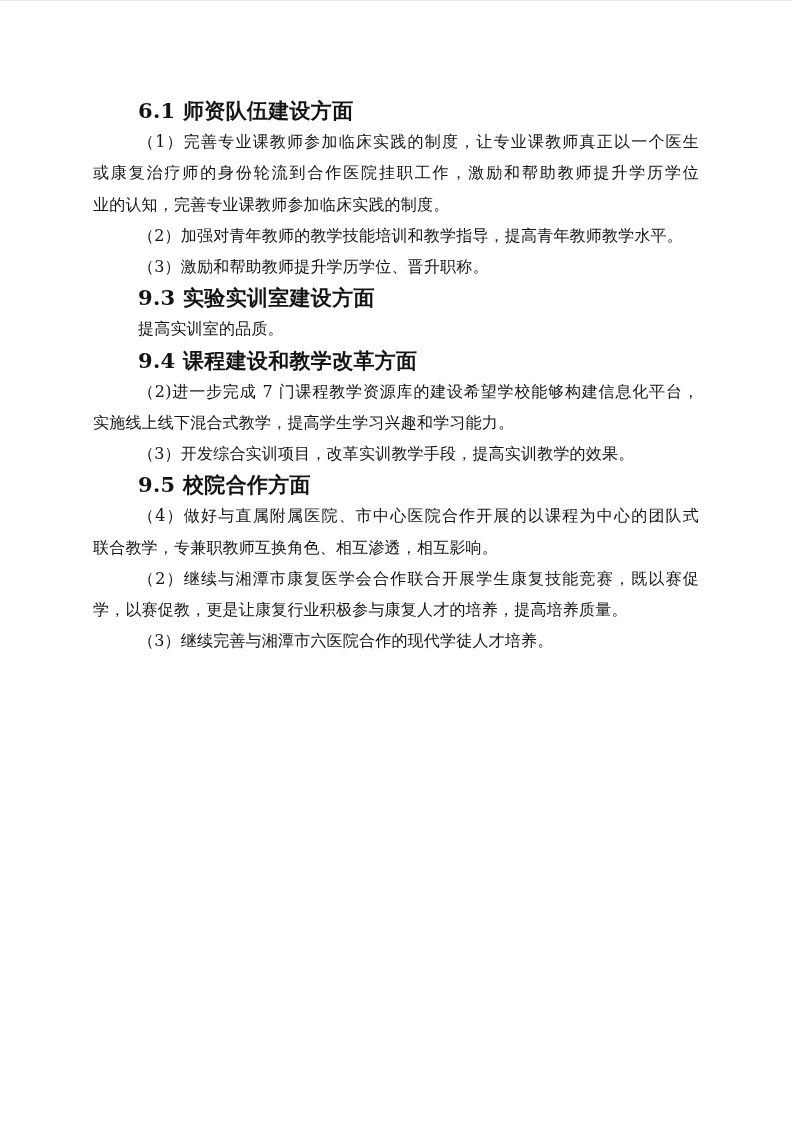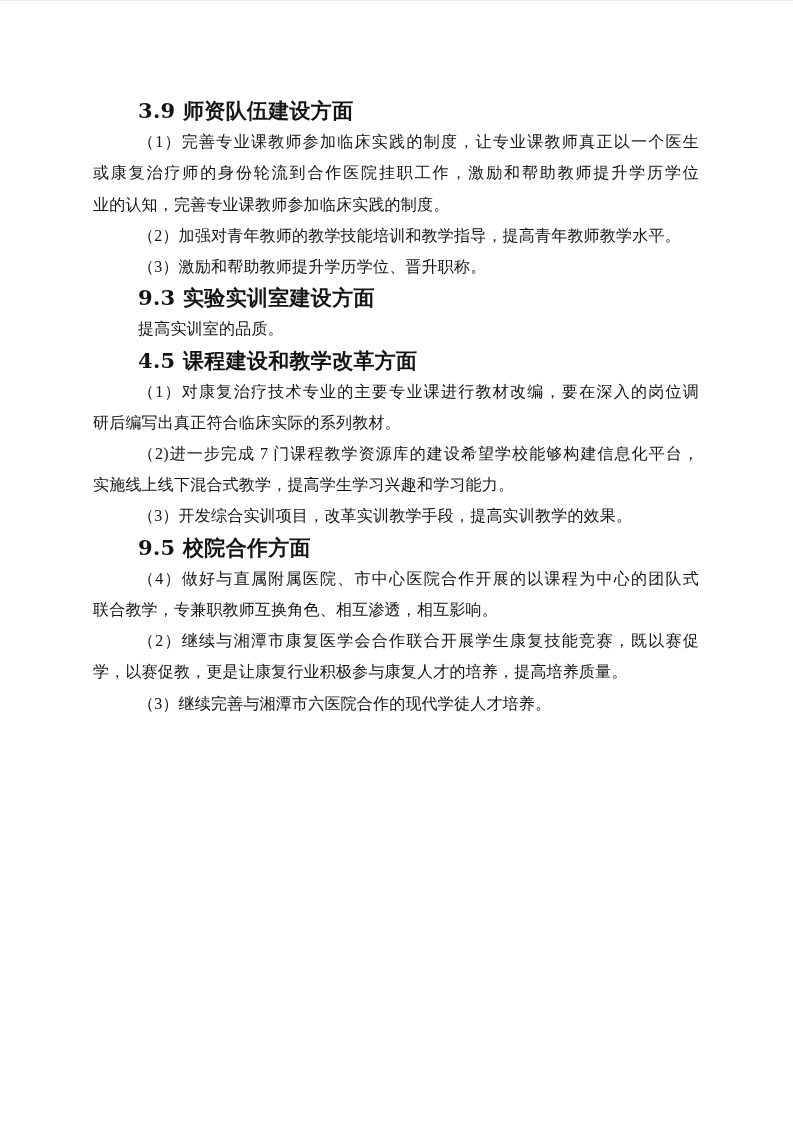--- a/index.html
+++ b/index.html
@@ -27,21 +27,20 @@
     line-height: 31.2px;
     font-size: 21px;
     font-weight: 700;
     text-indent: 45px;
     white-space: nowrap;
     overflow: hidden;
     letter-spacing: 0.3px;
   }
   .para {
     margin: 0;
-    font-family: Liberation Serif, serif;
   }
   .line {
     height: 31.2px;
     line-height: 31.2px;
     font-size: 16px;
     overflow: hidden;
     letter-spacing: 0.2px;
   }
   .line.indent {
     text-indent: 45px;
@@ -49,41 +48,37 @@
   .line.fill {
     text-align: justify;
     text-align-last: justify;
   }
 </style>
 </head>
 <body>
 
 <div class="page" style="background: rgb(255, 255, 255); color: rgb(20, 20, 20);">
   <div class="content">
-      <div class="heading">3.9 师资队伍建设方面</div>
+      <div class="heading">6.1 师资队伍建设方面</div>
       <div class="para">
         <div class="line indent fill">（1）完善专业课教师参加临床实践的制度，让专业课教师真正以一个医生</div>
         <div class="line fill">或康复治疗师的身份轮流到合作医院挂职工作，激励和帮助教师提升学历学位</div>
         <div class="line">业的认知，完善专业课教师参加临床实践的制度。</div>
       </div>
       <div class="para">
         <div class="line indent">（2）加强对青年教师的教学技能培训和教学指导，提高青年教师教学水平。</div>
       </div>
       <div class="para">
         <div class="line indent">（3）激励和帮助教师提升学历学位、晋升职称。</div>
       </div>
       <div class="heading">9.3 实验实训室建设方面</div>
       <div class="para">
         <div class="line indent">提高实训室的品质。</div>
       </div>
-      <div class="heading">4.5 课程建设和教学改革方面</div>
-      <div class="para">
-        <div class="line indent fill">（1）对康复治疗技术专业的主要专业课进行教材改编，要在深入的岗位调</div>
-        <div class="line">研后编写出真正符合临床实际的系列教材。</div>
-      </div>
+      <div class="heading">9.4 课程建设和教学改革方面</div>
       <div class="para">
         <div class="line indent fill">（2)进一步完成 7 门课程教学资源库的建设希望学校能够构建信息化平台，</div>
         <div class="line">实施线上线下混合式教学，提高学生学习兴趣和学习能力。</div>
       </div>
       <div class="para">
         <div class="line indent">（3）开发综合实训项目，改革实训教学手段，提高实训教学的效果。</div>
       </div>
       <div class="heading">9.5 校院合作方面</div>
       <div class="para">
         <div class="line indent fill">（4）做好与直属附属医院、市中心医院合作开展的以课程为中心的团队式</div>

